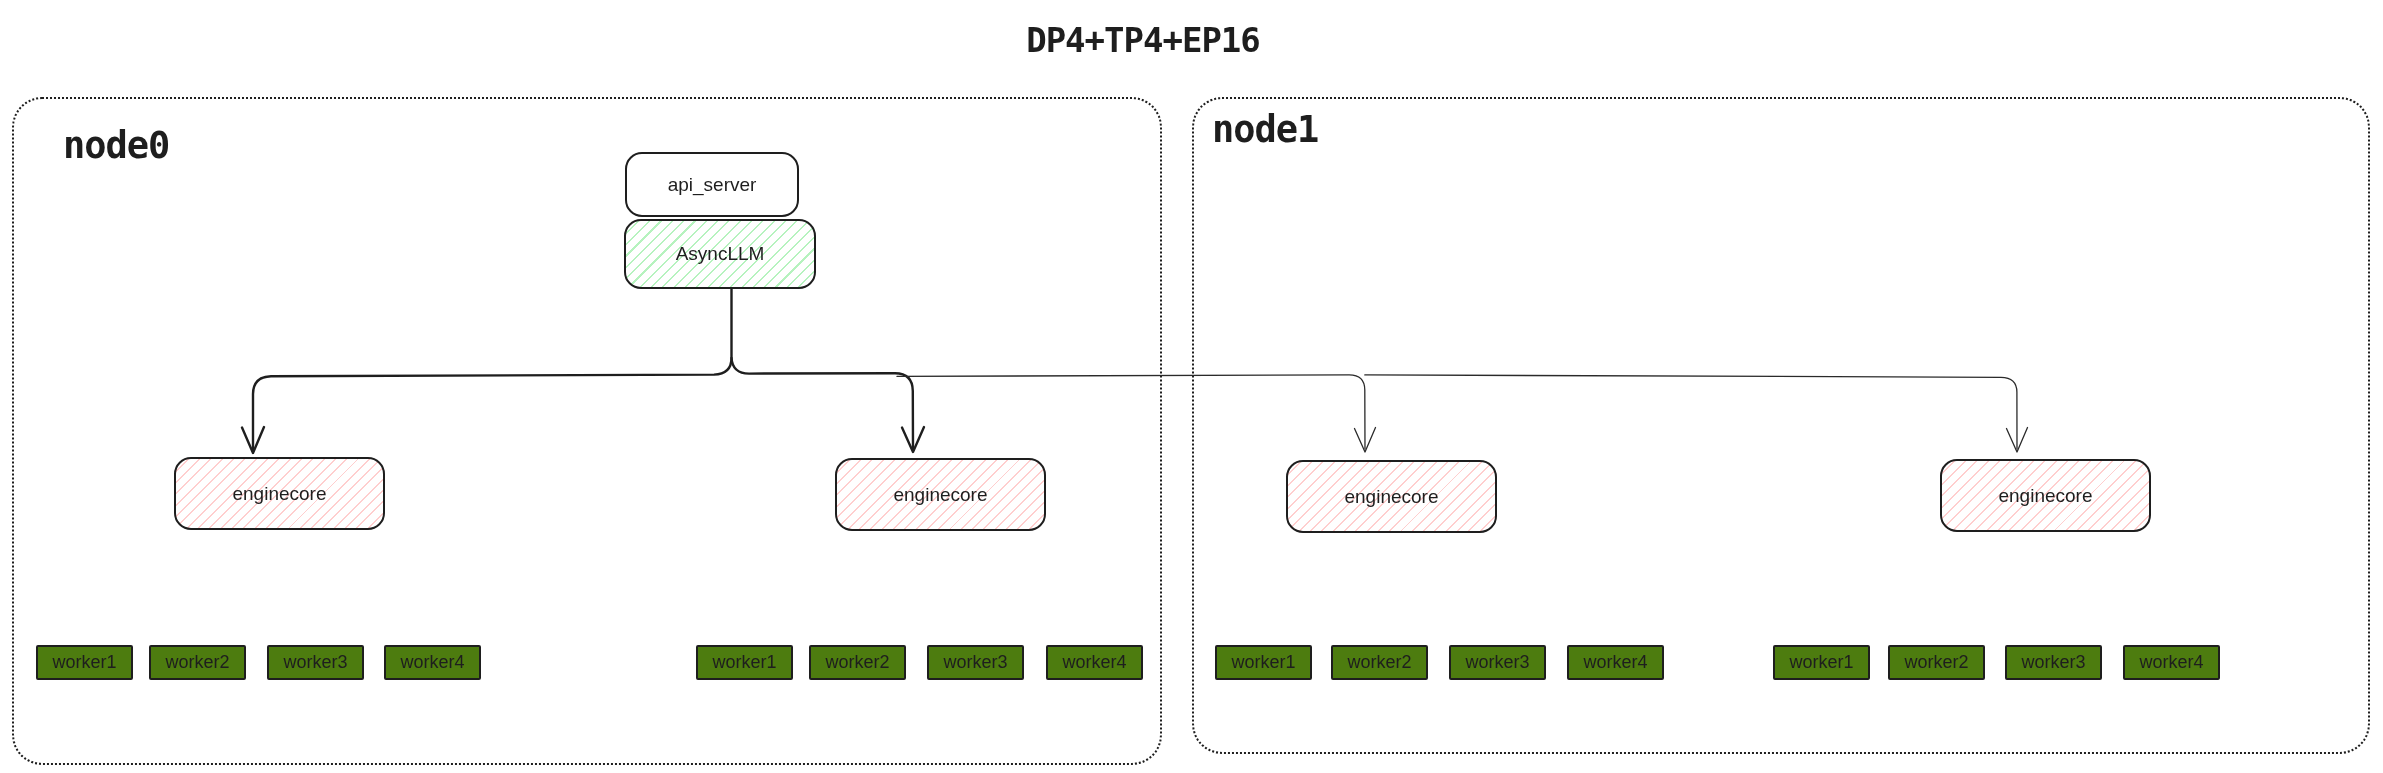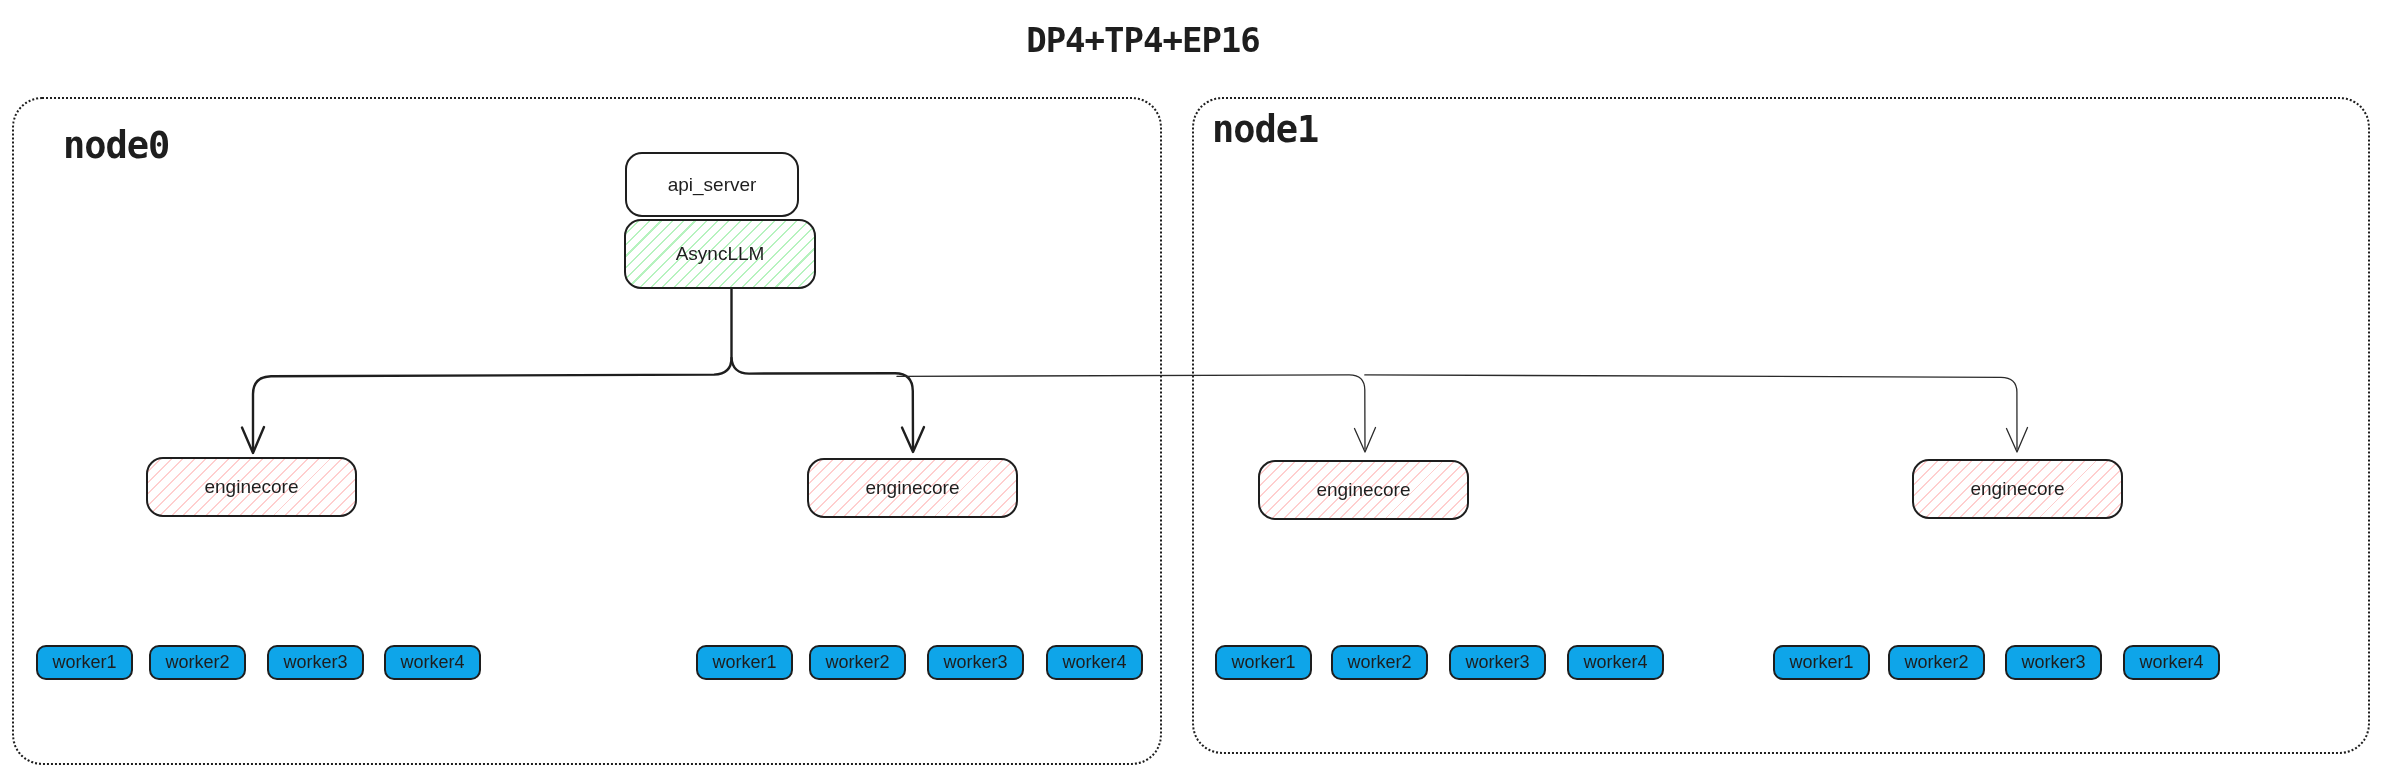--- a/index.html
+++ b/index.html
@@ -67,34 +67,34 @@
   }
   .hatch-red {
     background-image: repeating-linear-gradient(135deg,
       rgba(255,201,201,0.9) 0px, rgba(255,201,201,0.9) 1.4px,
       transparent 1.4px, transparent 8px);
   }
 
   .api-box     { left: 625px; top: 152px; width: 174px; height: 65px; }
   .async-box   { left: 624px; top: 219px; width: 192px; height: 70px; }
 
-  .engine-box  { width: 211px; height: 60px; }
+  .engine-box  { width: 211px; height: 73px; margin-left: 28px; }
   .ec1 { left: 146px;  top: 457px; }
   .ec2 { left: 807px;  top: 458px; }
   .ec3 { left: 1258px; top: 460px; }
   .ec4 { left: 1912px; top: 459px; }
 
   
   .worker {
     box-sizing: border-box;
     width: 97px; height: 35px;
     top: 645px;
     border: 2.2px solid #1e1e1e;
-    border-radius: 10px;
-    background: #0ea5e9;
+    border-radius: 2px;
+    background: #4d7c0f;
     display: flex;
     align-items: center;
     justify-content: center;
   }
   .worker span { font-size: 18px; color: #1e1e1e; white-space: nowrap; }
 
   
   .wires {
     position: absolute;
     left: 0; top: 0;

